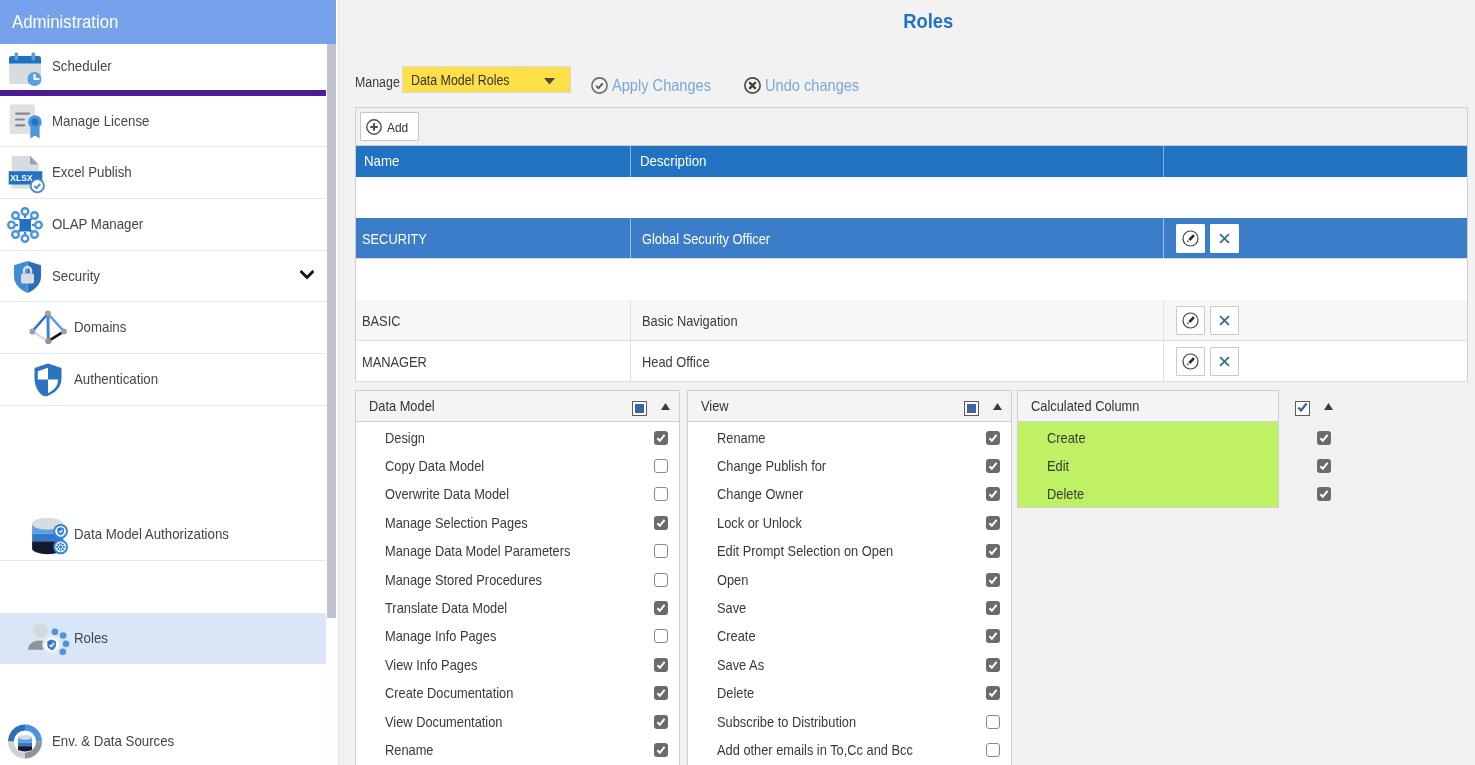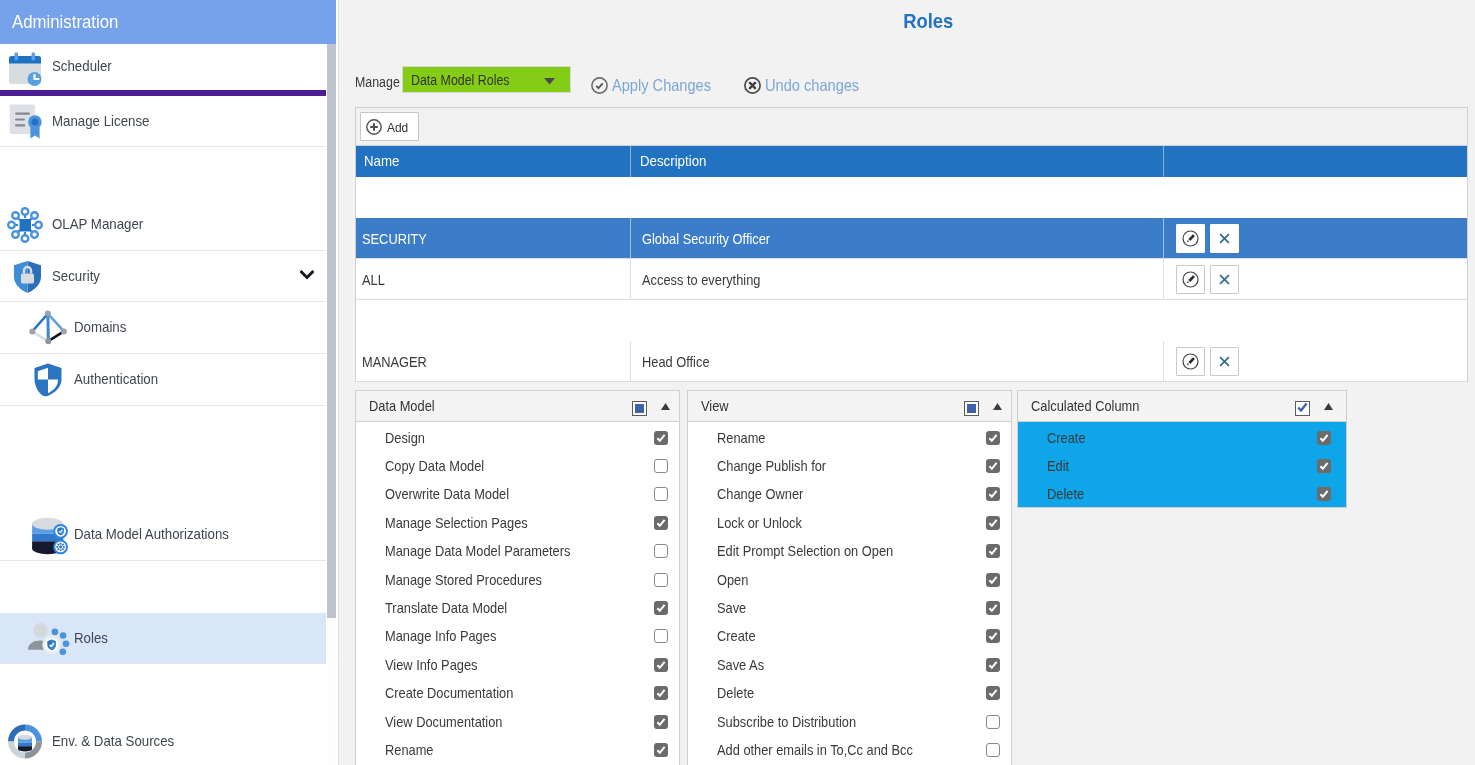--- a/index.html
+++ b/index.html
@@ -25,20 +25,31 @@
       <div style="position:absolute;left:5px;top:5.9px;width:40px;height:40px"><svg width="40" height="40" viewBox="0 0 40 40" style="overflow:visible">
           <rect x="4.7" y="2.6" width="25.2" height="29.5" rx="1.5" fill="#dde0e4"></rect>
           <rect x="10" y="10.5" width="15" height="2.2" rx="1.1" fill="#86888d"></rect>
           <rect x="10" y="16.4" width="10" height="2.2" rx="1.1" fill="#86888d"></rect>
           <rect x="10" y="22.3" width="10.3" height="2.2" rx="1.1" fill="#86888d"></rect>
           <path d="M25.4 25h9.2v11.5l-4.6-2.9-4.6 2.9z" fill="#4b94dd"></path>
           <circle cx="29.9" cy="20" r="6.8" fill="#4b94dd"></circle>
           <circle cx="29.9" cy="20" r="3.5" fill="#2272c4"></circle>
         </svg></div>
       <div style="position:absolute;left:52px;top:calc(50% - 1.5px);transform:translateY(-50%) scaleX(.885);transform-origin:0 50%;white-space:nowrap;font-size:15px;color:#3f4650">Manage License</div>
+    </div>
+    <div style="position:absolute;left:0;top:147.4px;width:326px;height:51.7px;border-bottom:1px solid #e4e6e9;box-sizing:border-box">
+      <div style="position:absolute;left:5px;top:5.9px;width:40px;height:40px"><svg width="40" height="40" viewBox="0 0 40 40" style="overflow:visible">
+          <path d="M6.7 3h18.3l8.6 8.5v24H6.7z" fill="#d7dce1"></path>
+          <path d="M25 3l8.6 8.5H25z" fill="#9aa3ab"></path>
+          <path d="M3.7 18.2h33.6v13.2H3.7z" fill="#2272c4"></path>
+          <text x="16.5" y="28.3" font-family="Liberation Sans,sans-serif" font-size="8.6" font-weight="bold" fill="#fff" text-anchor="middle">XLSX</text>
+          <circle cx="32.3" cy="32.8" r="6.6" fill="#fff" stroke="#3b87d2" stroke-width="1.8"></circle>
+          <path d="M29.3 32.9l2.2 2.2 3.8-4.2" stroke="#3b87d2" stroke-width="1.8" fill="none"></path>
+        </svg></div>
+      <div style="position:absolute;left:52px;top:calc(50% - 1.5px);transform:translateY(-50%) scaleX(.885);transform-origin:0 50%;white-space:nowrap;font-size:15px;color:#3f4650">Excel Publish</div>
     </div>
     <div style="position:absolute;left:0;top:199.1px;width:326px;height:51.7px;border-bottom:1px solid #e4e6e9;box-sizing:border-box">
       <div style="position:absolute;left:5px;top:5.9px;width:40px;height:40px"><svg width="40" height="40" viewBox="0 0 40 40" style="overflow:visible">
           <line x1="27.0" y1="20.0" x2="33.5" y2="20.0" stroke="#3b87d2" stroke-width="2.2"></line>
           <circle cx="33.5" cy="20.0" r="3.3" fill="#fff" stroke="#4b94dd" stroke-width="2.4"></circle>
           <line x1="24.9" y1="24.9" x2="29.5" y2="29.5" stroke="#3b87d2" stroke-width="2.2"></line>
           <circle cx="29.5" cy="29.5" r="3.3" fill="#fff" stroke="#4b94dd" stroke-width="2.4"></circle>
           <line x1="20.0" y1="27.0" x2="20.0" y2="33.5" stroke="#3b87d2" stroke-width="2.2"></line>
           <circle cx="20.0" cy="33.5" r="3.3" fill="#fff" stroke="#4b94dd" stroke-width="2.4"></circle>
           <line x1="15.1" y1="24.9" x2="10.5" y2="29.5" stroke="#3b87d2" stroke-width="2.2"></line>
@@ -147,21 +158,21 @@
           <ellipse cx="20" cy="15.2" rx="7" ry="2.5" fill="#d8dce0"></ellipse>
         </svg></div>
       <div style="position:absolute;left:52px;top:calc(50% - 1.5px);transform:translateY(-50%) scaleX(.885);transform-origin:0 50%;white-space:nowrap;font-size:15px;color:#3f4650">Env. &amp; Data Sources</div>
     </div>
   </div>
 <div style="position:absolute;left:336px;top:0;width:2px;height:765px;background:#fff"></div>
 <div style="position:absolute;left:338px;top:0;width:1px;height:765px;background:#e3e3e3"></div>
 <div style="position:absolute;left:336px;top:0;width:1139px;height:765px">
     <div style="position:absolute;left:0;top:9px;width:1139px;text-align:center;padding-left:52px;box-sizing:border-box;font-size:21px;font-weight:bold;color:#2272c3;transform:scaleX(.876)">Roles</div>
     <div class="t" style="position:absolute;left:19px;top:74px;font-size:14px;color:#3a3a3a">Manage</div>
-    <div style="position:absolute;left:66px;top:66px;width:169px;height:27px;background:#84cc16;border:1px solid #d7d7d7;box-sizing:border-box">
+    <div style="position:absolute;left:66px;top:66px;width:169px;height:27px;background:#fde047;border:1px solid #d7d7d7;box-sizing:border-box">
       <div class="t" style="position:absolute;left:8px;top:5px;font-size:14px;color:#333">Data Model Roles</div>
       <svg style="position:absolute;right:15px;top:11px" width="11" height="7" viewBox="0 0 11 7">
         <path d="M0 0h11L5.5 6.5z" fill="#4a4a4a"></path>
       </svg>
     </div>
     <svg style="position:absolute;left:255px;top:77px" width="17" height="17" viewBox="0 0 17 17">
       <circle cx="8.5" cy="8.5" r="7.6" fill="none" stroke="#6e6e6e" stroke-width="1.6"></circle>
       <path d="M5.2 8.8l2.3 2.3 4.2-4.7" stroke="#585858" stroke-width="1.9" fill="none"></path>
     </svg>
     <div class="t" style="position:absolute;left:276px;top:76px;font-size:16.5px;color:#7ba6d8">Apply Changes</div>
@@ -195,23 +206,23 @@
             <path d="M12 5.2l1.9 1.9-4.6 4.8-1.9-1.9z" fill="#2a2a2a"></path>
             <path d="M6.6 10.9l1.5 1.5-2.1.7z" fill="#2a2a2a"></path>
           </svg>
         </div>
         <div style="position:absolute;left:854px;top:6px;width:29px;height:29px;background:#fff;border:1px solid #fff;box-sizing:border-box;border-radius:1px">
           <svg style="position:absolute;left:7px;top:7px" width="13" height="13" viewBox="0 0 13 13">
             <path d="M2.6 2.6l7.8 7.8M10.4 2.6l-7.8 7.8" stroke="#3a7389" stroke-width="1.9" stroke-linecap="round"></path>
           </svg>
         </div>
       </div>
-      <div style="position:absolute;left:0;top:151px;width:100%;height:41px;background:#fff;border-bottom:1px solid #dcdcdc;box-sizing:border-box">
-        <div class="t" style="position:absolute;left:6px;top:13px;font-size:14.5px;color:#3a3a3a">ALL</div>
-        <div class="t" style="position:absolute;left:286px;top:13px;font-size:14.5px;color:#3a3a3a">Access to everything</div>
+      <div style="position:absolute;left:0;top:192px;width:100%;height:41px;background:#f6f7f9;border-bottom:1px solid #dcdcdc;box-sizing:border-box">
+        <div class="t" style="position:absolute;left:6px;top:13px;font-size:14.5px;color:#3a3a3a">BASIC</div>
+        <div class="t" style="position:absolute;left:286px;top:13px;font-size:14.5px;color:#3a3a3a">Basic Navigation</div>
         <div style="position:absolute;left:274px;top:0;width:1px;height:40px;background:#e0e0e0"></div>
         <div style="position:absolute;left:807px;top:0;width:1px;height:40px;background:#e0e0e0"></div>
         <div style="position:absolute;left:820px;top:6px;width:29px;height:29px;background:#fff;border:1px solid #c9c9c9;box-sizing:border-box;border-radius:1px">
           <svg style="position:absolute;left:4px;top:4px" width="19" height="19" viewBox="0 0 19 19">
             <circle cx="9.5" cy="9.5" r="7.5" fill="none" stroke="#454545" stroke-width="1.2"></circle>
             <path d="M12 5.2l1.9 1.9-4.6 4.8-1.9-1.9z" fill="#2a2a2a"></path>
             <path d="M6.6 10.9l1.5 1.5-2.1.7z" fill="#2a2a2a"></path>
           </svg>
         </div>
         <div style="position:absolute;left:854px;top:6px;width:29px;height:29px;background:#fff;border:1px solid #c9c9c9;box-sizing:border-box;border-radius:1px">
@@ -368,21 +379,21 @@
       <div style="position:absolute;left:298px;top:295.1px;width:14px;height:14px;background:#6b6b6b;border-radius:3px">
         <svg style="position:absolute;left:1px;top:1px" width="12" height="12" viewBox="0 0 12 12">
           <path d="M2.4 6.3l2.4 2.5 4.8-6" stroke="#fff" stroke-width="2" fill="none"></path>
         </svg>
       </div>
       <div class="t" style="position:absolute;left:29px;top:322.5px;font-size:14.5px;color:#3a3a3a">Subscribe to Distribution</div>
       <div style="position:absolute;left:298px;top:323.5px;width:14px;height:14px;background:#fff;border:1.4px solid #898989;border-radius:3px;box-sizing:border-box"></div>
       <div class="t" style="position:absolute;left:29px;top:350.9px;font-size:14.5px;color:#3a3a3a">Add other emails in To,Cc and Bcc</div>
       <div style="position:absolute;left:298px;top:351.9px;width:14px;height:14px;background:#fff;border:1.4px solid #898989;border-radius:3px;box-sizing:border-box"></div>
     </div>
-    <div style="position:absolute;left:681px;top:390px;width:330px;height:118px;border:1px solid #cfcfcf;box-sizing:border-box;background:#0ea5e9">
+    <div style="position:absolute;left:681px;top:390px;width:262px;height:118px;border:1px solid #cfcfcf;box-sizing:border-box;background:#bef264">
       <div style="position:absolute;left:0;top:0;width:100%;height:31px;background:#f4f4f5;border-bottom:1px solid #cfcfcf;box-sizing:border-box"></div>
       <div class="t" style="position:absolute;left:13px;top:7px;font-size:14.5px;color:#333">Calculated Column</div>
       <div style="position:absolute;left:277px;top:10px;width:15px;height:15px;border:1.6px solid #5c5c5c;background:#fff;box-sizing:border-box">
         <svg style="position:absolute;left:0px;top:-1px" width="13" height="13" viewBox="0 0 13 13">
           <path d="M2.2 6.5l2.8 3 5.6-7" stroke="#3e62a8" stroke-width="2.4" fill="none"></path>
         </svg>
       </div>
       <svg style="position:absolute;left:306px;top:12px" width="9" height="7" viewBox="0 0 9 7">
         <path d="M4.5 0L9 7H0z" fill="#3c3c3c"></path>
       </svg>

